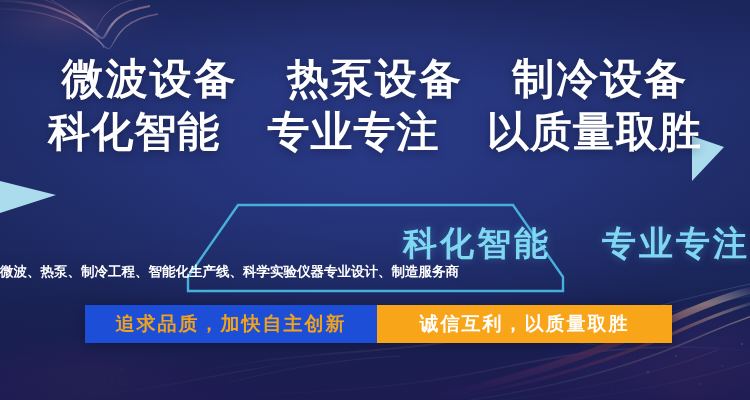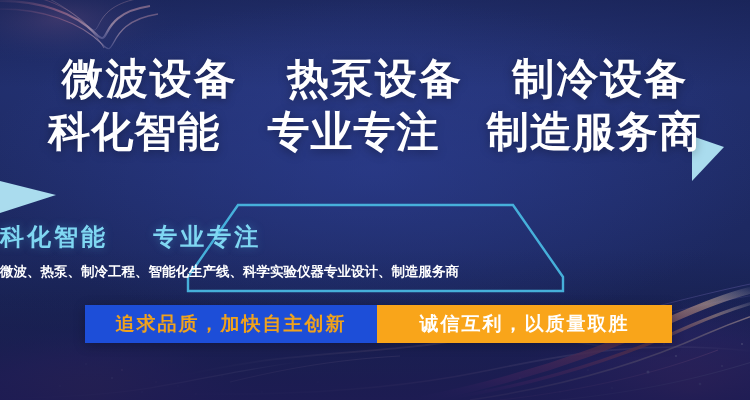--- a/index.html
+++ b/index.html
@@ -102,23 +102,23 @@
     top: 203px;
     width: 379px;
     height: 90px;
   }
   .hex-frame svg { display: block; }
 
   .slogan-cn {
     position: absolute;
     left: 0; right: 0;
     top: 221px;
-    text-align: left;
+    text-align: right;
     color: #7fd7f2;
-    font-size: 24px;
+    font-size: 34px;
     font-weight: bold;
     letter-spacing: 3px;
     white-space: nowrap;
     text-shadow: 0 0 8px rgba(80,190,230,0.35);
   }
   .slogan-cn .gap { display: inline-block; width: 26px; }
 
   .subline {
     position: absolute;
     left: 0; right: 0;
@@ -272,21 +272,21 @@
       <span class="gap"></span>
       <span>热泵设备</span>
       <span class="gap"></span>
       <span>制冷设备</span>
     </div>
     <div class="line2">
       <span>科化智能</span>
       <span class="gap"></span>
       <span>专业专注</span>
       <span class="gap"></span>
-      <span>制造服务商</span>
+      <span>以质量取胜</span>
     </div>
   </div>
 
   <div class="hex-frame">
     <svg width="379" height="90" viewBox="0 0 379 90">
       <path d="M 52 2 L 327 2 L 377 74 L 377 88 L 2 88 L 2 74 Z" fill="none" stroke="#49b7e0" stroke-width="2.4" opacity="0.95"></path>
     </svg>
   </div>
 
   <div class="slogan-cn">

